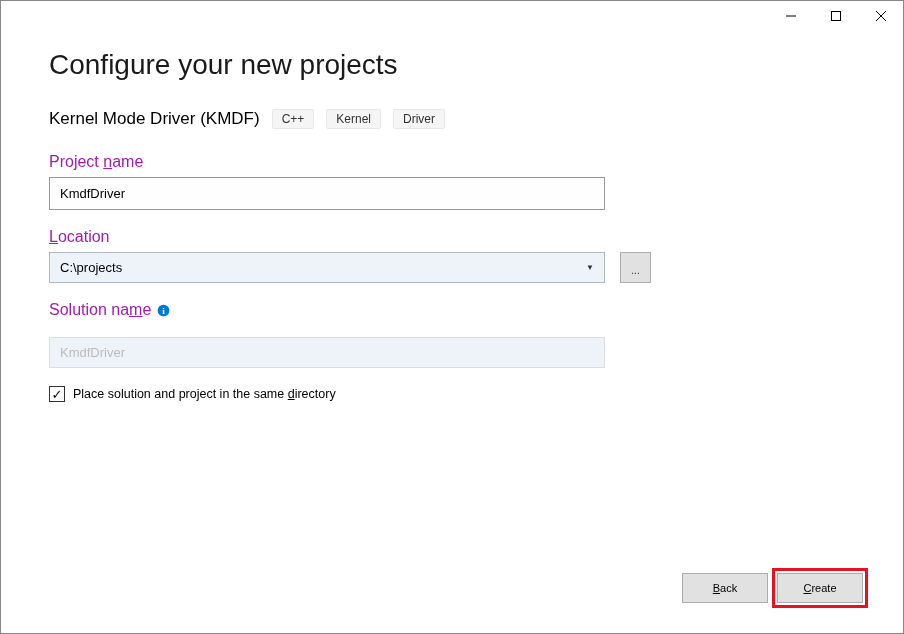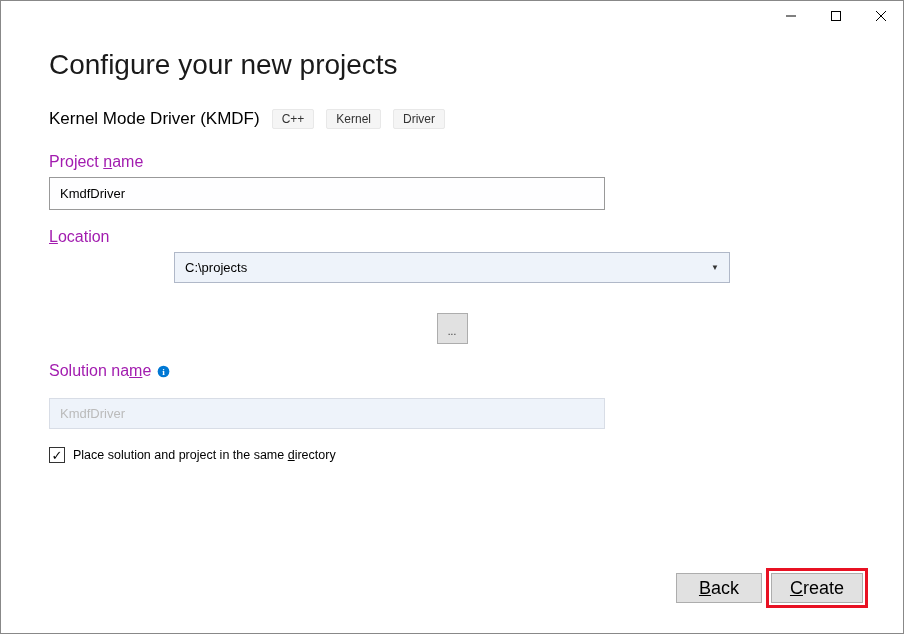--- a/index.html
+++ b/index.html
@@ -80,22 +80,21 @@
       font-size: 13px;
       font-family: inherit;
       background: #fefeff;
     }
     .field-group {
       margin-bottom: 18px;
     }
     .location-row {
       display: flex;
       align-items: center;
-      gap: 30px;
-      flex-direction: column;
+      gap: 15px;
     }
     .combo {
       width: 556px;
       height: 31px;
       border: 1px solid #b0b8c8;
       background: #eef3fa;
       display: flex;
       align-items: center;
       padding: 0 10px;
       cursor: pointer;
@@ -177,21 +176,21 @@
       right: 40px;
       display: flex;
       gap: 9px;
     }
     .btn {
       min-width: 86px;
       height: 30px;
       border: 1px solid #adadad;
       background: #e1e1e1;
       font-family: inherit;
-      font-size: 18px;
+      font-size: 11px;
       cursor: pointer;
       padding: 0 18px;
     }
     .btn-highlight {
       outline: 3px solid #e81123;
       outline-offset: 2px;
     }
   </style>
 </head>
 <body>

